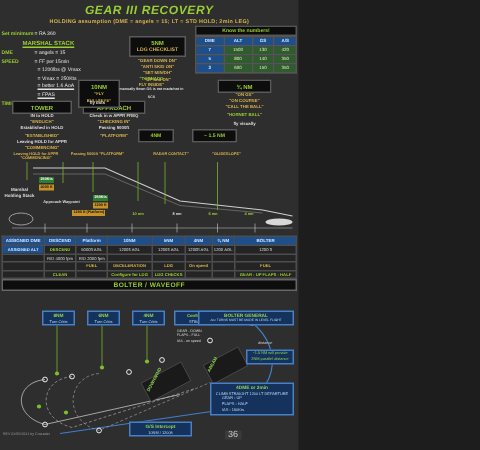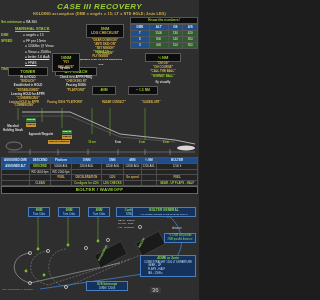--- a/index.html
+++ b/index.html
@@ -107,21 +107,21 @@
     background:#3a3a3a; padding:0 2px;
   }
   .rev { position:absolute; left:2px; top:288px; font-size:2.4px; color:#999; }
   svg { position:absolute; inset:0; overflow:visible; }
 </style>
 </head>
 <body>
 
 <div class="page">
 
-  <div class="title">CASE III RECOVERY</div>
+  <div class="title">GEAR III RECOVERY</div>
   <div class="subtitle">HOLDING assumption (DME = angels = 15; LT = STD HOLD; 2min LEG)</div>
 
   <div class="spec">
     <div class="spec-row">
       <span class="spec-k">Set minimum</span>
       <span class="spec-v">= RA 360</span>
     </div>
     <div class="spec-head">MARSHAL STACK</div>
     <div class="spec-row">
       <span class="spec-k">DME</span>

